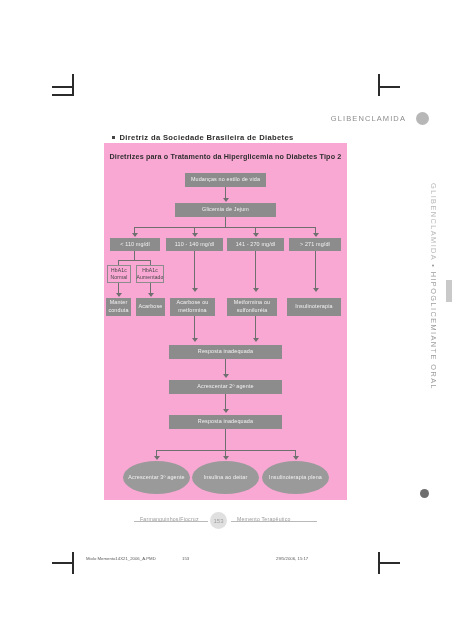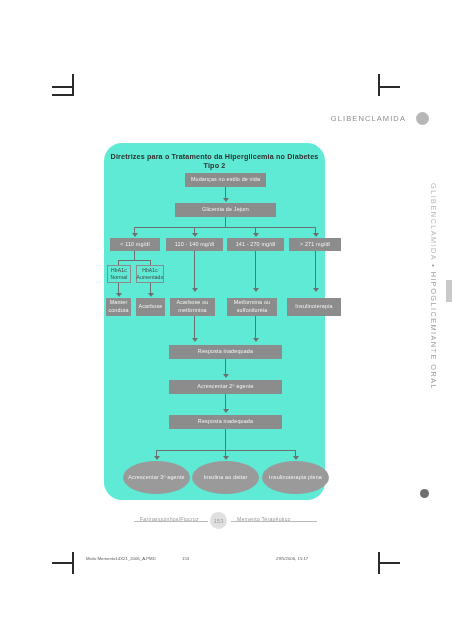--- a/index.html
+++ b/index.html
@@ -39,23 +39,22 @@
     font-size:7.6px;color:#2e2e2e;font-weight:bold;
     letter-spacing:.35px;white-space:nowrap;
   }
   .bullet-line .dot{
     display:inline-block;width:2.5px;height:2.5px;background:#444;
     vertical-align:middle;margin-right:5px;margin-bottom:1px;
   }
 
   
   .panel{
-    position:absolute;left:104px;top:143px;width:221px;height:357px;
-    background:#5eead4;
-    border-radius:18px;
+    position:absolute;left:104px;top:143px;width:243px;height:357px;
+    background:#f9a8d4;
   }
   .panel-title{
     position:absolute;left:0;right:0;top:9px;
     text-align:center;font-size:7.2px;font-weight:bold;
     color:#303030;letter-spacing:.15px;
   }
 
   
   .node{
     position:absolute;background:#8c8c8c;color:#f2f2f2;
@@ -150,20 +149,23 @@
   <div class="crop" style="left:374px;top:548px;width:26px;height:26px;">
     <i class="h" style="left:4px;top:14px;"></i>
     <i class="v" style="left:4px;top:4px;"></i>
   </div>
 
   <div class="header">
     <div class="header-title">GLIBENCLAMIDA</div>
     <div class="header-dot"></div>
   </div>
 
+  <div class="bullet-line">
+    <span class="dot"></span><span>Diretriz da Sociedade Brasileira de Diabetes</span>
+  </div>
 
   <div class="panel">
 
     <div class="panel-title">Diretrizes para o Tratamento da Hiperglicemia no Diabetes Tipo 2</div>
 
     <div class="node" style="left:81px;top:30px;width:81px;height:14px;">Mudanças no estilo de vida</div>
     <div class="ln v" style="left:121px;top:44px;height:13px;"></div>
     <div class="arw" style="left:118.6px;top:55px;"></div>
 
     <div class="node" style="left:71px;top:60px;width:101px;height:14px;">Glicemia de Jejum</div>

